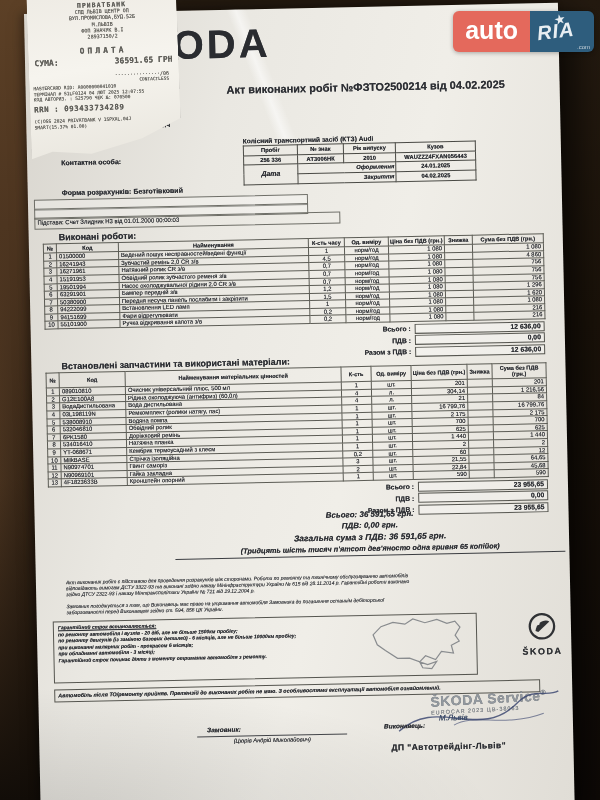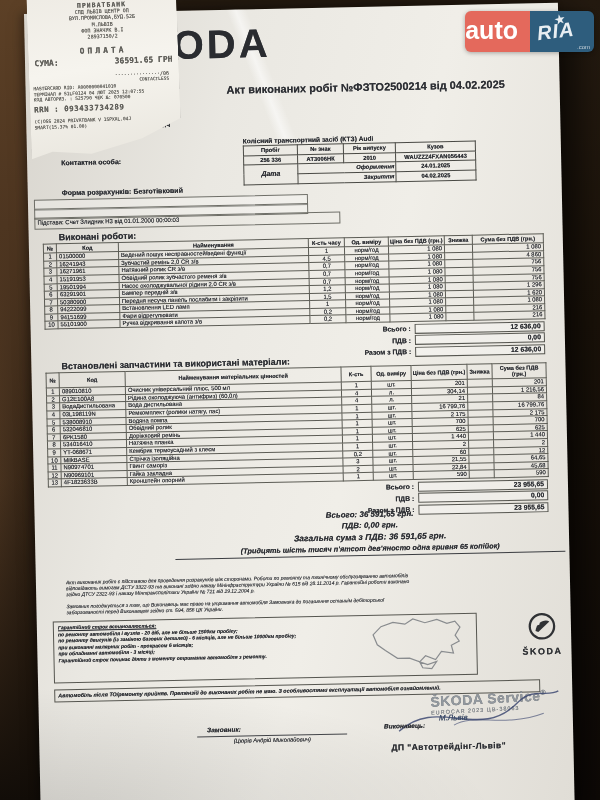--- a/index.html
+++ b/index.html
@@ -103,21 +103,21 @@
   .rc-ctl{text-align:right;font-size:4.5px;padding-right:6px;}
   .rc-card{font-size:4.6px;margin-top:1px;}
   .rc-card .line{line-height:5.6px;white-space:nowrap;overflow:hidden;}
   .rc-rrn{font-size:7.5px;font-weight:bold;margin-top:2px;letter-spacing:.5px;}
   .rc-foot{font-size:4.6px;margin-top:5px;}
   .rc-foot .line{line-height:5.6px;white-space:nowrap;overflow:hidden;}
 
   
   .badge{position:absolute;right:6px;top:11px;display:flex;z-index:10;filter:drop-shadow(0 1px 2px rgba(0,0,0,.3));}
   .badge .auto{background:#e4695c;color:#fff;font-size:25px;font-weight:bold;
-               padding:4px 12px 7px 0;border-radius:6px 0 0 6px;line-height:30px;}
+               padding:4px 12px 7px 12px;border-radius:6px 0 0 6px;line-height:30px;}
   .badge .ria{background:#2e5d7d;width:64px;border-radius:0 6px 6px 0;position:relative;overflow:hidden;}
   .badge .ria .txt{position:absolute;left:7px;top:9px;color:#e8eef2;font-size:20px;font-weight:bold;
                    font-style:italic;letter-spacing:1px;transform:rotate(-7deg);}
   .badge .ria .star{position:absolute;left:24px;top:1px;color:#e8eef2;font-size:13px;transform:rotate(-12deg);}
   .badge .ria .tld{position:absolute;right:4px;bottom:2px;color:#c9d4dc;font-size:6px;}
 </style>
 </head>
 <body>
 
 <div class="stage">

